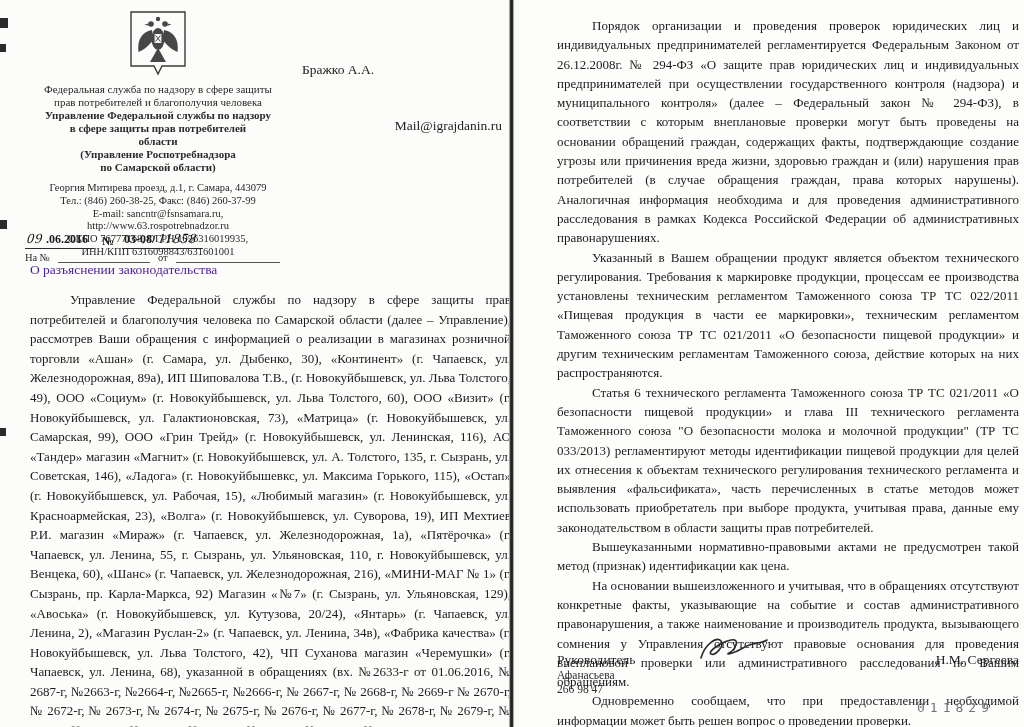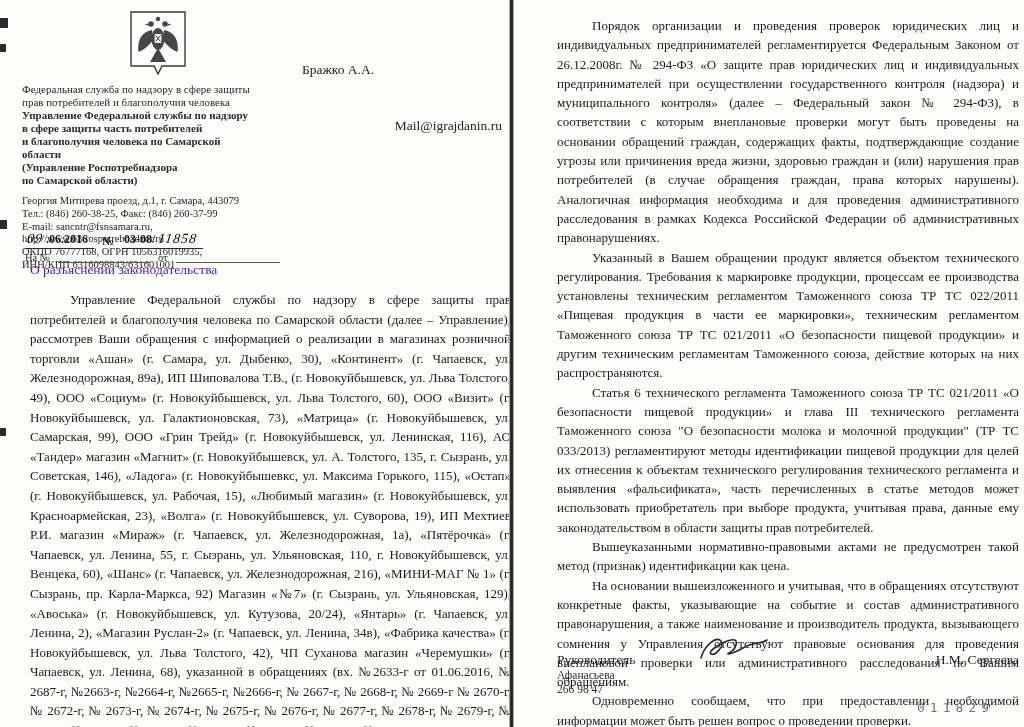--- a/index.html
+++ b/index.html
@@ -15,20 +15,21 @@
   .page-right { left: 519px; width: 505px; background: #fdfdfc; text-decoration: underline; }
   .page-divider {
     position: absolute; top: 0; left: 509px; width: 5px; height: 727px;
     background: linear-gradient(90deg, #d8d8d4 0%, #1c1c1c 35%, #2a2a2a 70%, #e8e8e4 100%);
   }
   .scan-mark { position: absolute; background: #2b2b2b; }
 
   
   .letterhead {
     position: absolute; left: 22px; top: 10px; width: 272px;
+    text-align: center;
   }
   .emblem-wrap { display: flex; justify-content: center; margin-bottom: 5px; }
   .emblem-svg { display: block; }
   .org-line { font-size: 11px; line-height: 13px; color: #2a2a2a; }
   .org-bold { font-weight: bold; }
   .addr-block { margin-top: 8px; font-size: 10.5px; line-height: 12.8px; color: #262626; }
 
   .dateline {
     position: absolute; left: 25px; top: 231px; width: 268px;
     font-size: 12px; color: #1c1c1c;
@@ -114,22 +115,21 @@
             <path d="M29 38 L21 52 L37 52 Z"></path>
           </g>
           <rect x="25.6" y="24" width="6.8" height="9" fill="#f4f4f2"></rect>
           <path d="M26.6 25.5 L31.4 31.5 M31.4 25.5 L26.6 31.5" stroke="#474747" stroke-width="1"></path>
         </svg>
       </span>
     </div>
     <div class="org-line">Федеральная служба по надзору в сфере защиты</div>
     <div class="org-line">прав потребителей и благополучия человека</div>
     <div class="org-line org-bold">Управление Федеральной службы по надзору</div>
-    <div class="org-line org-bold">в сфере защиты часть потребителей</div>
-    <div class="org-line org-bold">и благополучия человека по Самарской</div>
+    <div class="org-line org-bold">в сфере защиты прав потребителей</div>
     <div class="org-line org-bold">области</div>
     <div class="org-line org-bold">(Управление Роспотребнадзора</div>
     <div class="org-line org-bold">по Самарской области)</div>
     <div class="addr-block">
       <div>Георгия Митирева проезд, д.1, г. Самара, 443079</div>
       <div>Тел.: (846) 260-38-25, Факс: (846) 260-37-99</div>
       <div>E-mail: sancntr@fsnsamara.ru,</div>
       <div>http://www.63.rospotrebnadzor.ru</div>
       <div>ОКПО 76777168, ОГРН 1056316019935,</div>
       <div>ИНН/КПП 6316098843/631601001</div>

